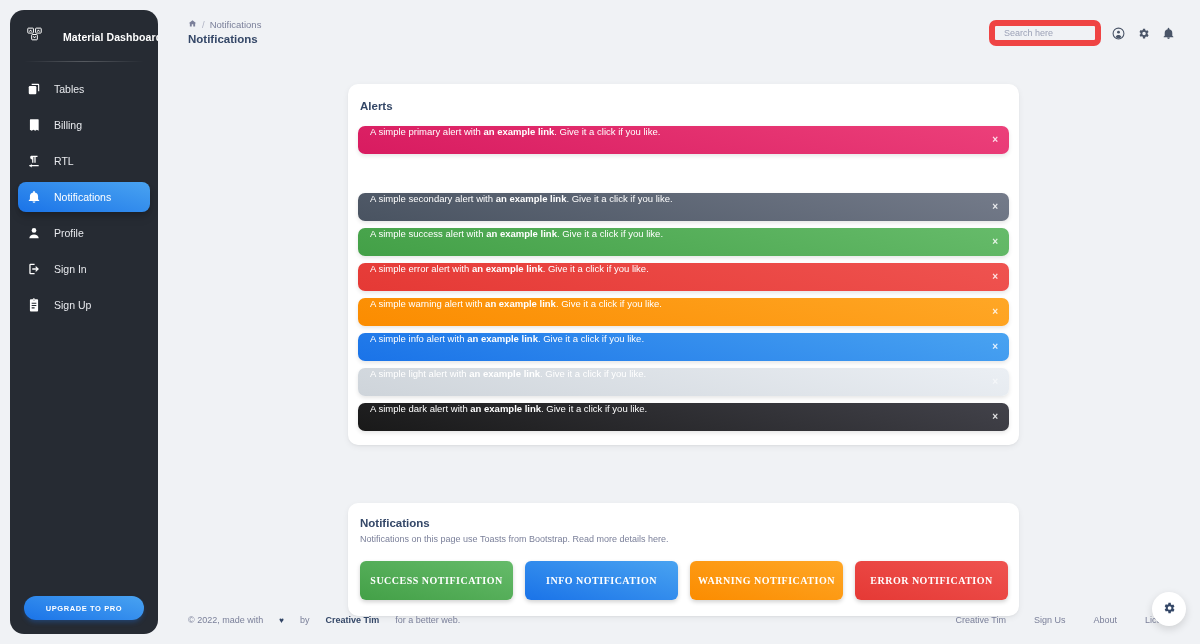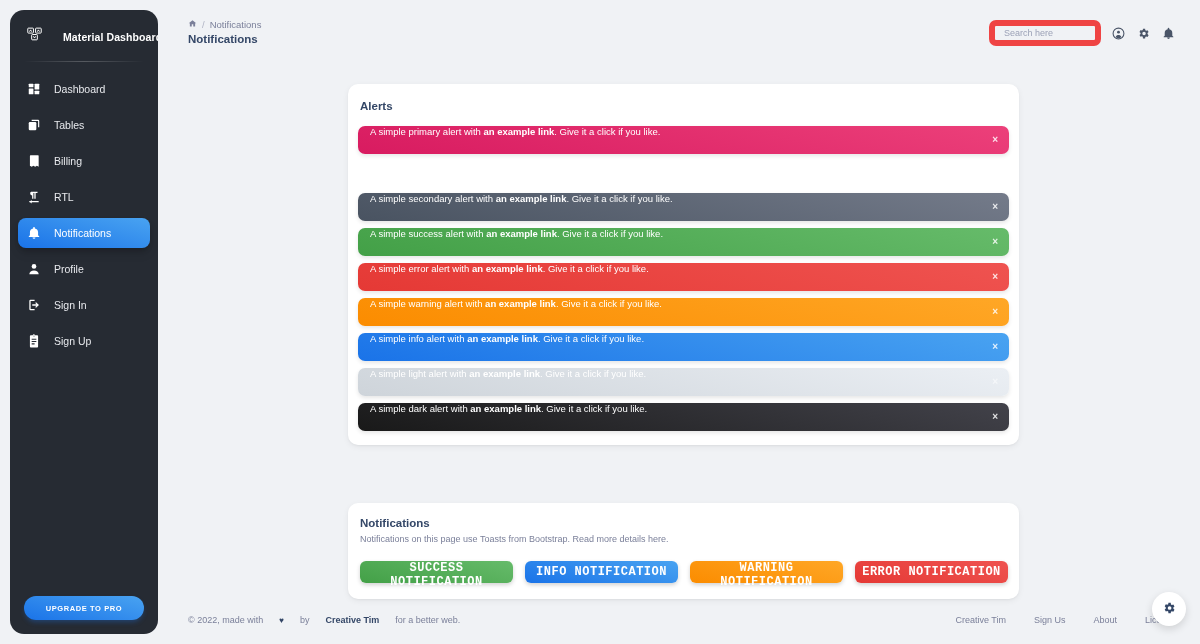--- a/index.html
+++ b/index.html
@@ -140,24 +140,24 @@
     background: #fff; border-radius: 10px;
     box-shadow: 0 2px 6px rgba(0,0,0,.06), 0 1px 2px rgba(0,0,0,.04);
     padding: 14px 10px 16px 10px;
   }
   #notif-title { font-size: 11.5px; font-weight: bold; color: #344767; padding-left: 2px; }
   #notif-sub { font-size: 9px; color: #7b809a; padding-left: 2px; margin-top: 5px; }
   #notif-buttons {
     display: flex; gap: 12px; margin-top: 17px; padding-left: 2px;
   }
   .notif-btn {
-    width: 153px; height: 22px;
+    width: 153px; height: 39px;
     border: none; border-radius: 6px;
-    color: #fff; font-size: 12px; font-weight: bold; letter-spacing: .5px;
-    font-family: Liberation Mono, monospace;
+    color: #fff; font-size: 10px; font-weight: bold; letter-spacing: .5px;
+    font-family: Liberation Serif, serif;
     cursor: pointer;
     box-shadow: 0 2px 4px rgba(0,0,0,.18);
   }
   .b-success { background: linear-gradient(195deg, #66BB6A, #43A047); }
   .b-info    { background: linear-gradient(195deg, #49a3f1, #1A73E8); }
   .b-warning { background: linear-gradient(195deg, #FFA726, #FB8C00); }
   .b-error   { background: linear-gradient(195deg, #EF5350, #E53935); }
 
   
   #footer {
@@ -197,31 +197,20 @@
         <path d="M16 8 L17.5 5.5 L19 8" stroke="#fff"></path>
         <path d="M10.5 14.5 L12 17 L13.5 14.5" stroke="#fff"></path>
       </svg>
     </span>
     <span class="brand-text">Material Dashboard 2</span>
   </div>
   <div id="brand-divider"></div>
 
   <nav id="nav">
 
-    <div class="nav-item">
-      <span class="nav-ico">
-        <svg viewBox="0 0 24 24">
-            <rect x="3" y="3" width="8" height="6" rx="1"></rect>
-            <rect x="13" y="3" width="8" height="10" rx="1"></rect>
-            <rect x="3" y="11" width="8" height="10" rx="1"></rect>
-            <rect x="13" y="15" width="8" height="6" rx="1"></rect>
-          </svg>
-      </span>
-      <span class="nav-label">Dashboard</span>
-    </div>
 
     <div class="nav-item">
       <span class="nav-ico">
         <svg viewBox="0 0 24 24">
             <path d="M8 3h11a2 2 0 0 1 2 2v11h-2V5H8V3z"></path>
             <rect x="3" y="7" width="13" height="14" rx="2"></rect>
           </svg>
       </span>
       <span class="nav-label">Tables</span>
     </div>

